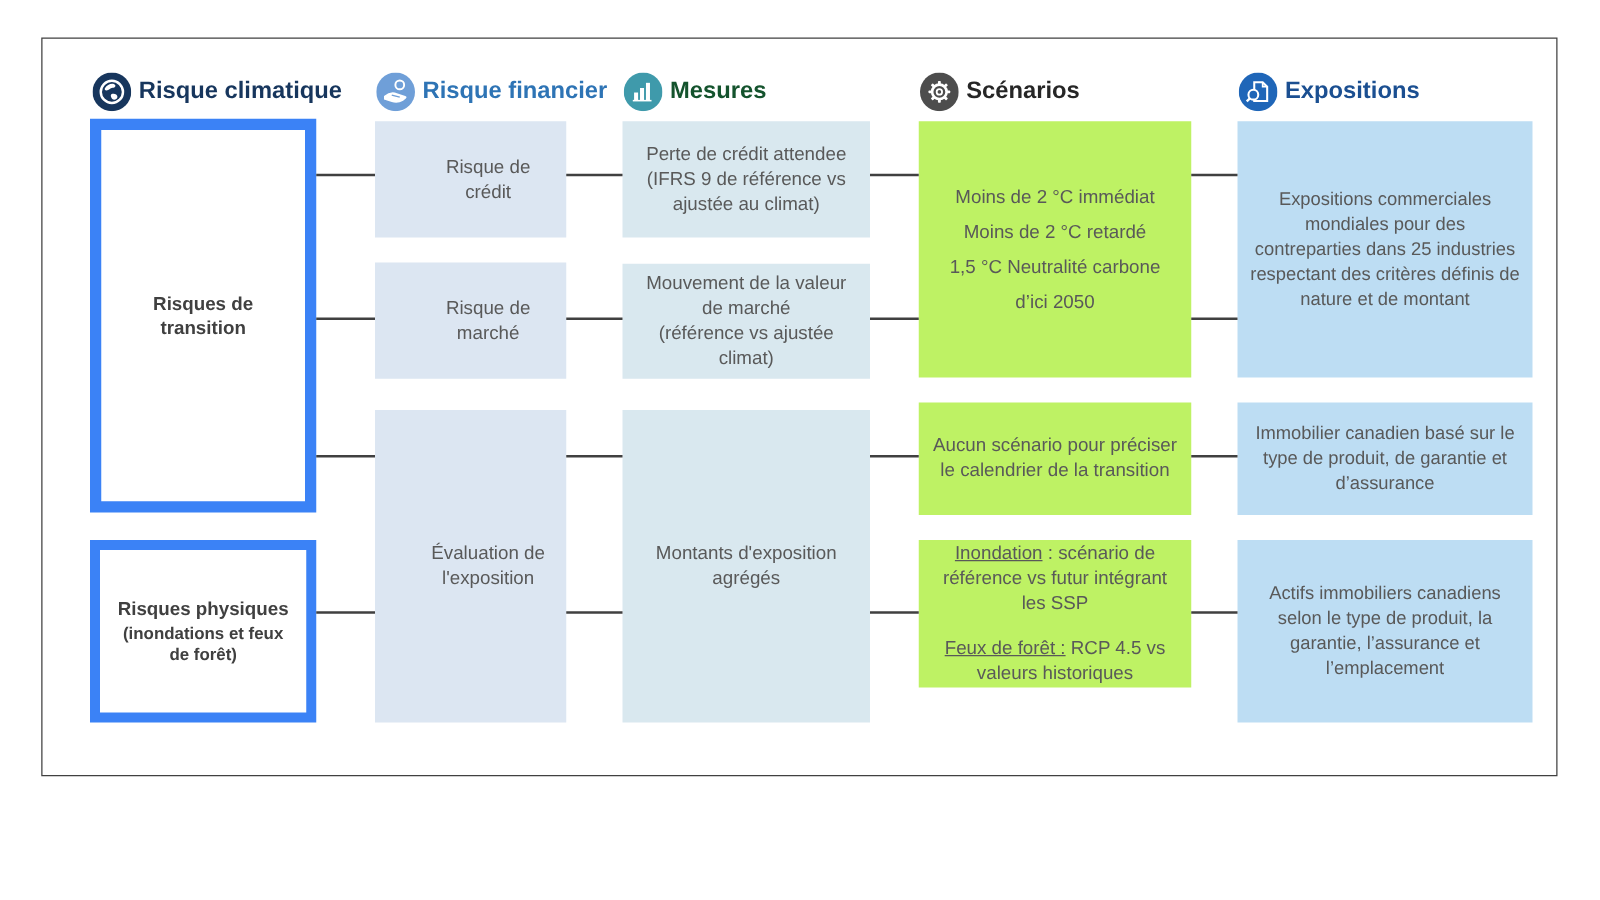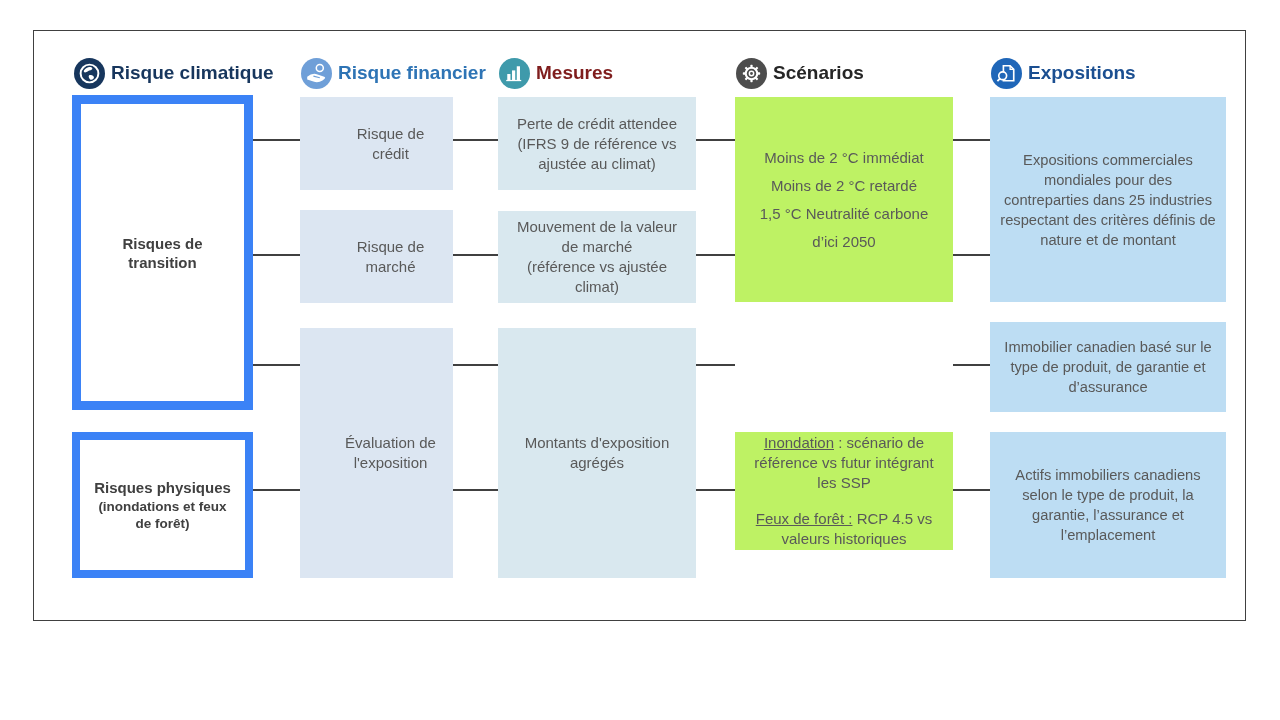--- a/index.html
+++ b/index.html
@@ -6,21 +6,21 @@
     font-family:"Liberation Sans",sans-serif;}
   .stage{position:absolute;left:0;top:0;width:1280px;height:720px;}
   .frame{position:absolute;left:33px;top:30px;width:1213px;height:591px;
     border:1.5px solid #404040;background:#fff;box-sizing:border-box;}
 
   
   .hdr{position:absolute;top:57px;height:32px;display:flex;align-items:center;gap:6px;}
   .hdr .ic{width:31px;height:31px;flex:0 0 31px;}
   .hdr .lbl{font-weight:bold;font-size:19px;white-space:nowrap;}
   .hdr1{left:74px}.hdr2{left:301px}.hdr3{left:499px}.hdr4{left:736px}.hdr5{left:991px}
-  .hdr1 .lbl{color:#17365d}.hdr2 .lbl{color:#2e74b5}.hdr3 .lbl{color:#7f1d1d}
+  .hdr1 .lbl{color:#17365d}.hdr2 .lbl{color:#2e74b5}.hdr3 .lbl{color:#14532d}
   .hdr4 .lbl{color:#262626}.hdr5 .lbl{color:#1b4f91}
 
   
   .box{position:absolute;display:flex;align-items:center;justify-content:center;
     text-align:center;color:#595959;font-size:15px;line-height:20px;box-sizing:border-box;
     padding:6px 10px;white-space:pre-line;}
   
   .climate{background:#fff;border:9px solid #3b82f6;color:#404040;font-weight:bold;
     flex-direction:column;line-height:19px;}
   .c-transition{left:72px;top:95px;width:181px;height:315px;}
@@ -163,20 +163,21 @@
   <div class="box mea m2">Mouvement de la valeur de marché
 (référence vs ajustée climat)</div>
   <div class="box mea m3">Montants d'exposition agrégés</div>
 
   <div class="box sce s1">
     <div class="ln">Moins de 2 °C immédiat</div>
     <div class="ln">Moins de 2 °C retardé</div>
     <div class="ln">1,5 °C  Neutralité carbone</div>
     <div class="ln">d’ici 2050</div>
   </div>
+  <div class="box sce s2">Aucun scénario pour préciser le calendrier de la transition</div>
   <div class="box sce s3">
     <div><span class="u">Inondation</span><span> : scénario de référence vs futur intégrant les SSP</span></div>
     <div><span class="u">Feux de forêt :</span><span> RCP 4.5 vs valeurs historiques</span></div>
   </div>
 
   <div class="box exp e1">Expositions commerciales mondiales pour des contreparties dans 25 industries respectant des critères définis de nature et de montant</div>
   <div class="box exp e3">Actifs immobiliers canadiens selon le type de produit, la garantie, l’assurance et l’emplacement</div>
   <div class="box exp e2">Immobilier canadien basé sur le type de produit, de garantie et d’assurance</div>
 
   <div class="conn r1 g1"></div>

